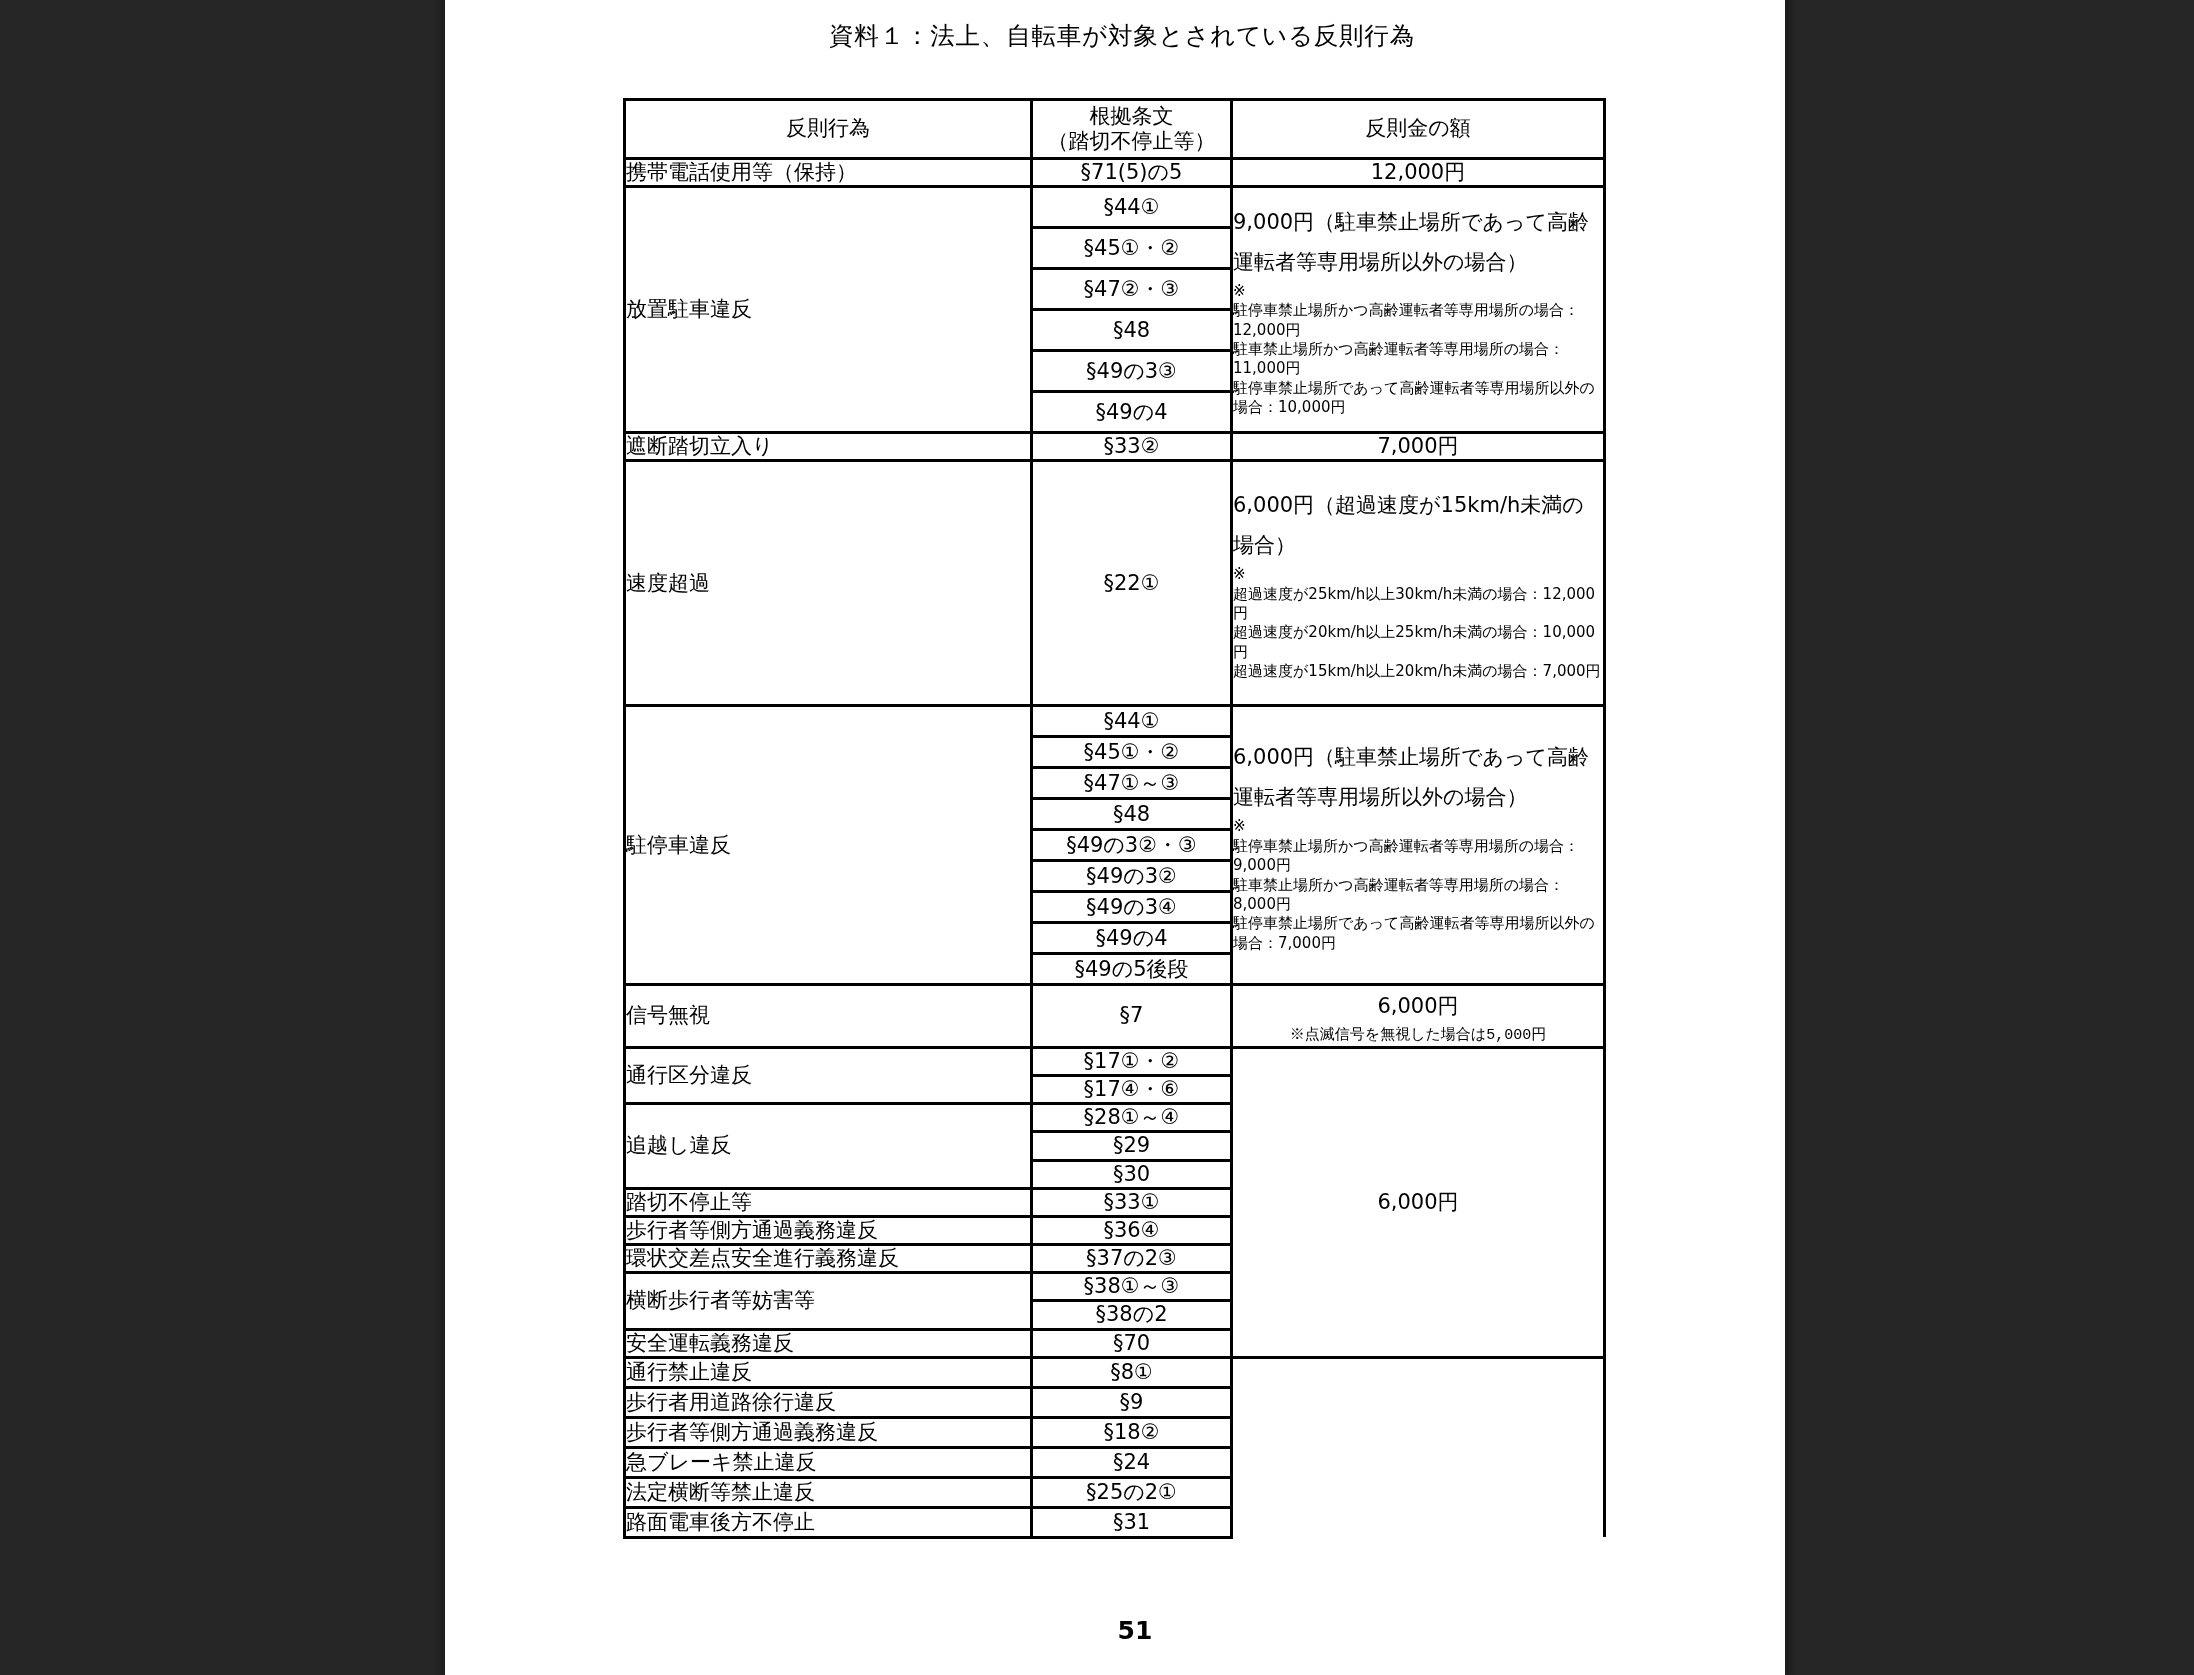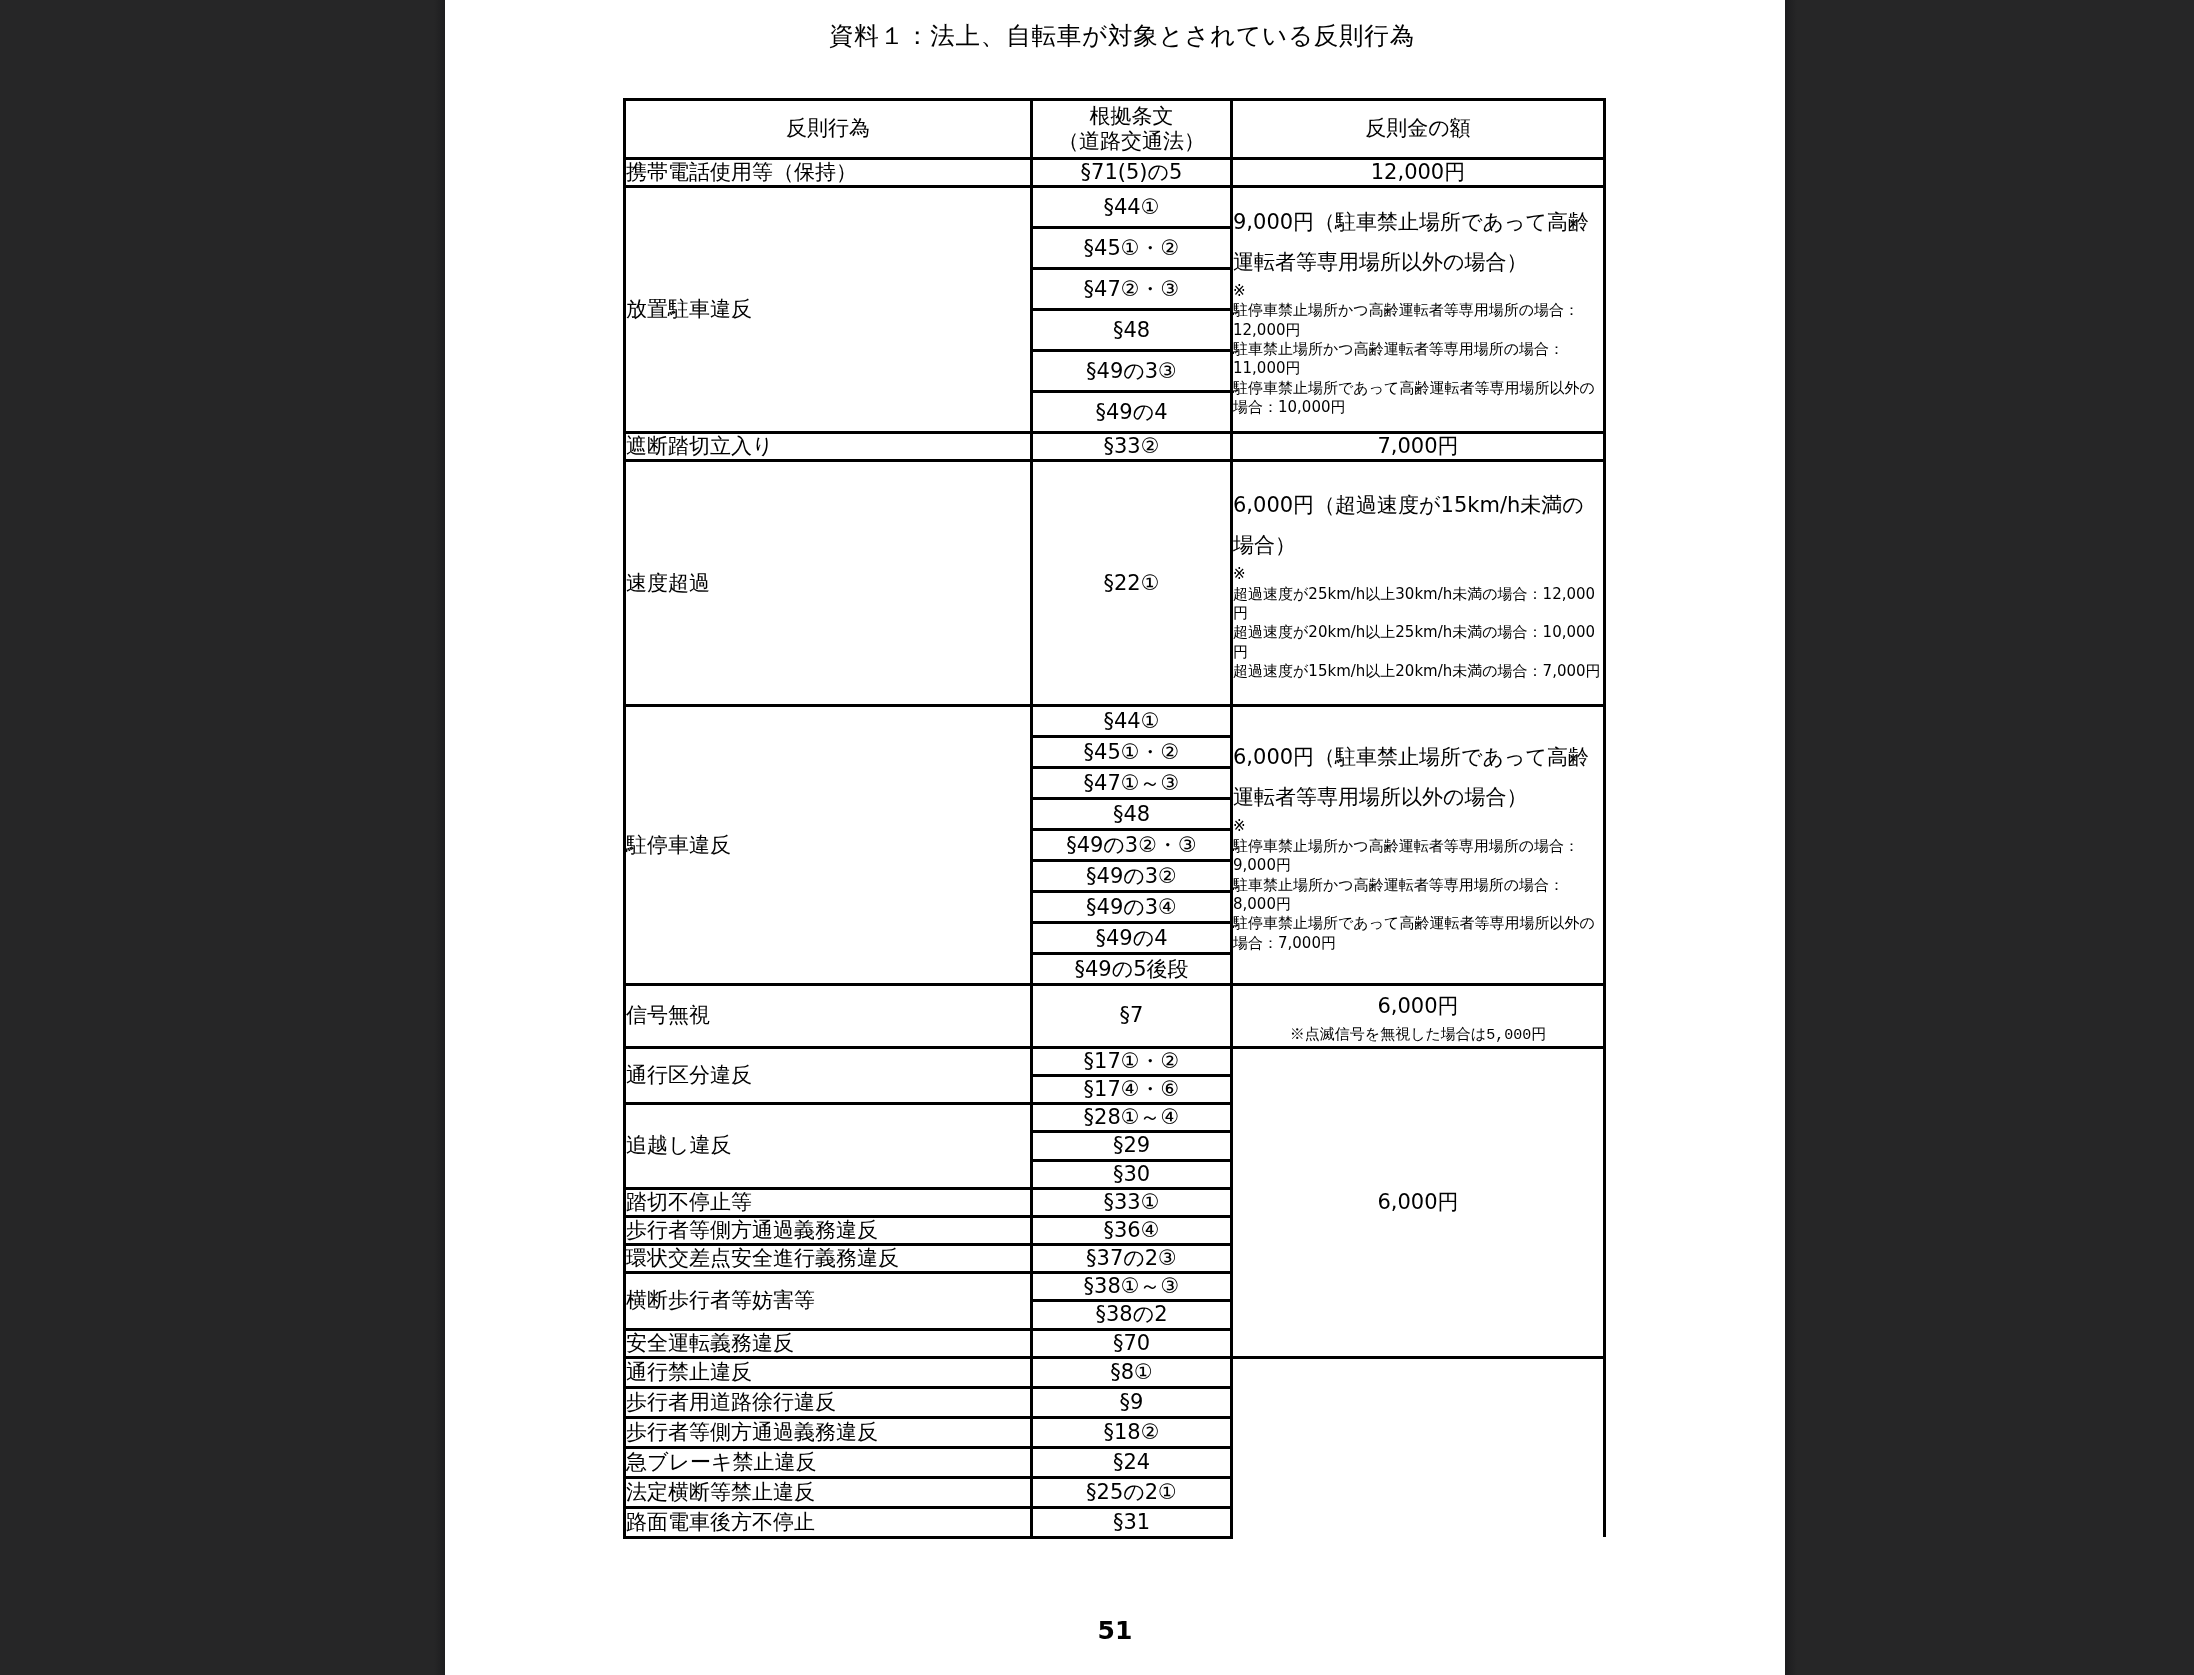--- a/index.html
+++ b/index.html
@@ -33,21 +33,21 @@
   td.c-name{text-align:left;padding:0 6.8px;margin-top:24px;}
   td.c-art{text-align:center;}
   td.c-fine{text-align:center;}
   td.rich{vertical-align:top;text-align:left;padding:4.2px 6px;}
   td.c-head{text-align:center;font-size:21px;}
   .fine-main{font-size:21px;line-height:40px;}
   .fine-note{font-size:15px;line-height:19.4px;}
   .fine-sub{font-size:15px;line-height:19.4px;font-family:Liberation Mono, monospace;}
   .page-number{
     position:absolute;top:1616px;left:0;width:100%;
-    text-align:center;font-weight:bold;font-size:25px;
+    text-align:center;font-weight:bold;font-size:25px;padding-left:20px;
   }
 </style>
 </head>
 <body>
 
 <div class="edge-shade-left"></div>
 <div class="edge-shade-right"></div>
 
 <div class="page">
 
@@ -59,21 +59,21 @@
         <col style="width:407px">
           <col style="width:200px">
           <col style="width:373px">
       </colgroup>
 
       <tbody>
           <tr style="height:59px">
         <td class="c-head">反則行為</td>
         <td class="c-head">
           <div>根拠条文</div>
-          <div>（道路交通法）</div>
+          <div>（踏切不停止等）</div>
         </td>
         <td class="c-head last">反則金の額</td>
       </tr>
 
       <tr style="height:28px">
         <td class="c-name">携帯電話使用等（保持）</td>
         <td class="c-art">§71(5)の5</td>
         <td class="c-fine last">12,000円</td>
       </tr>
 

